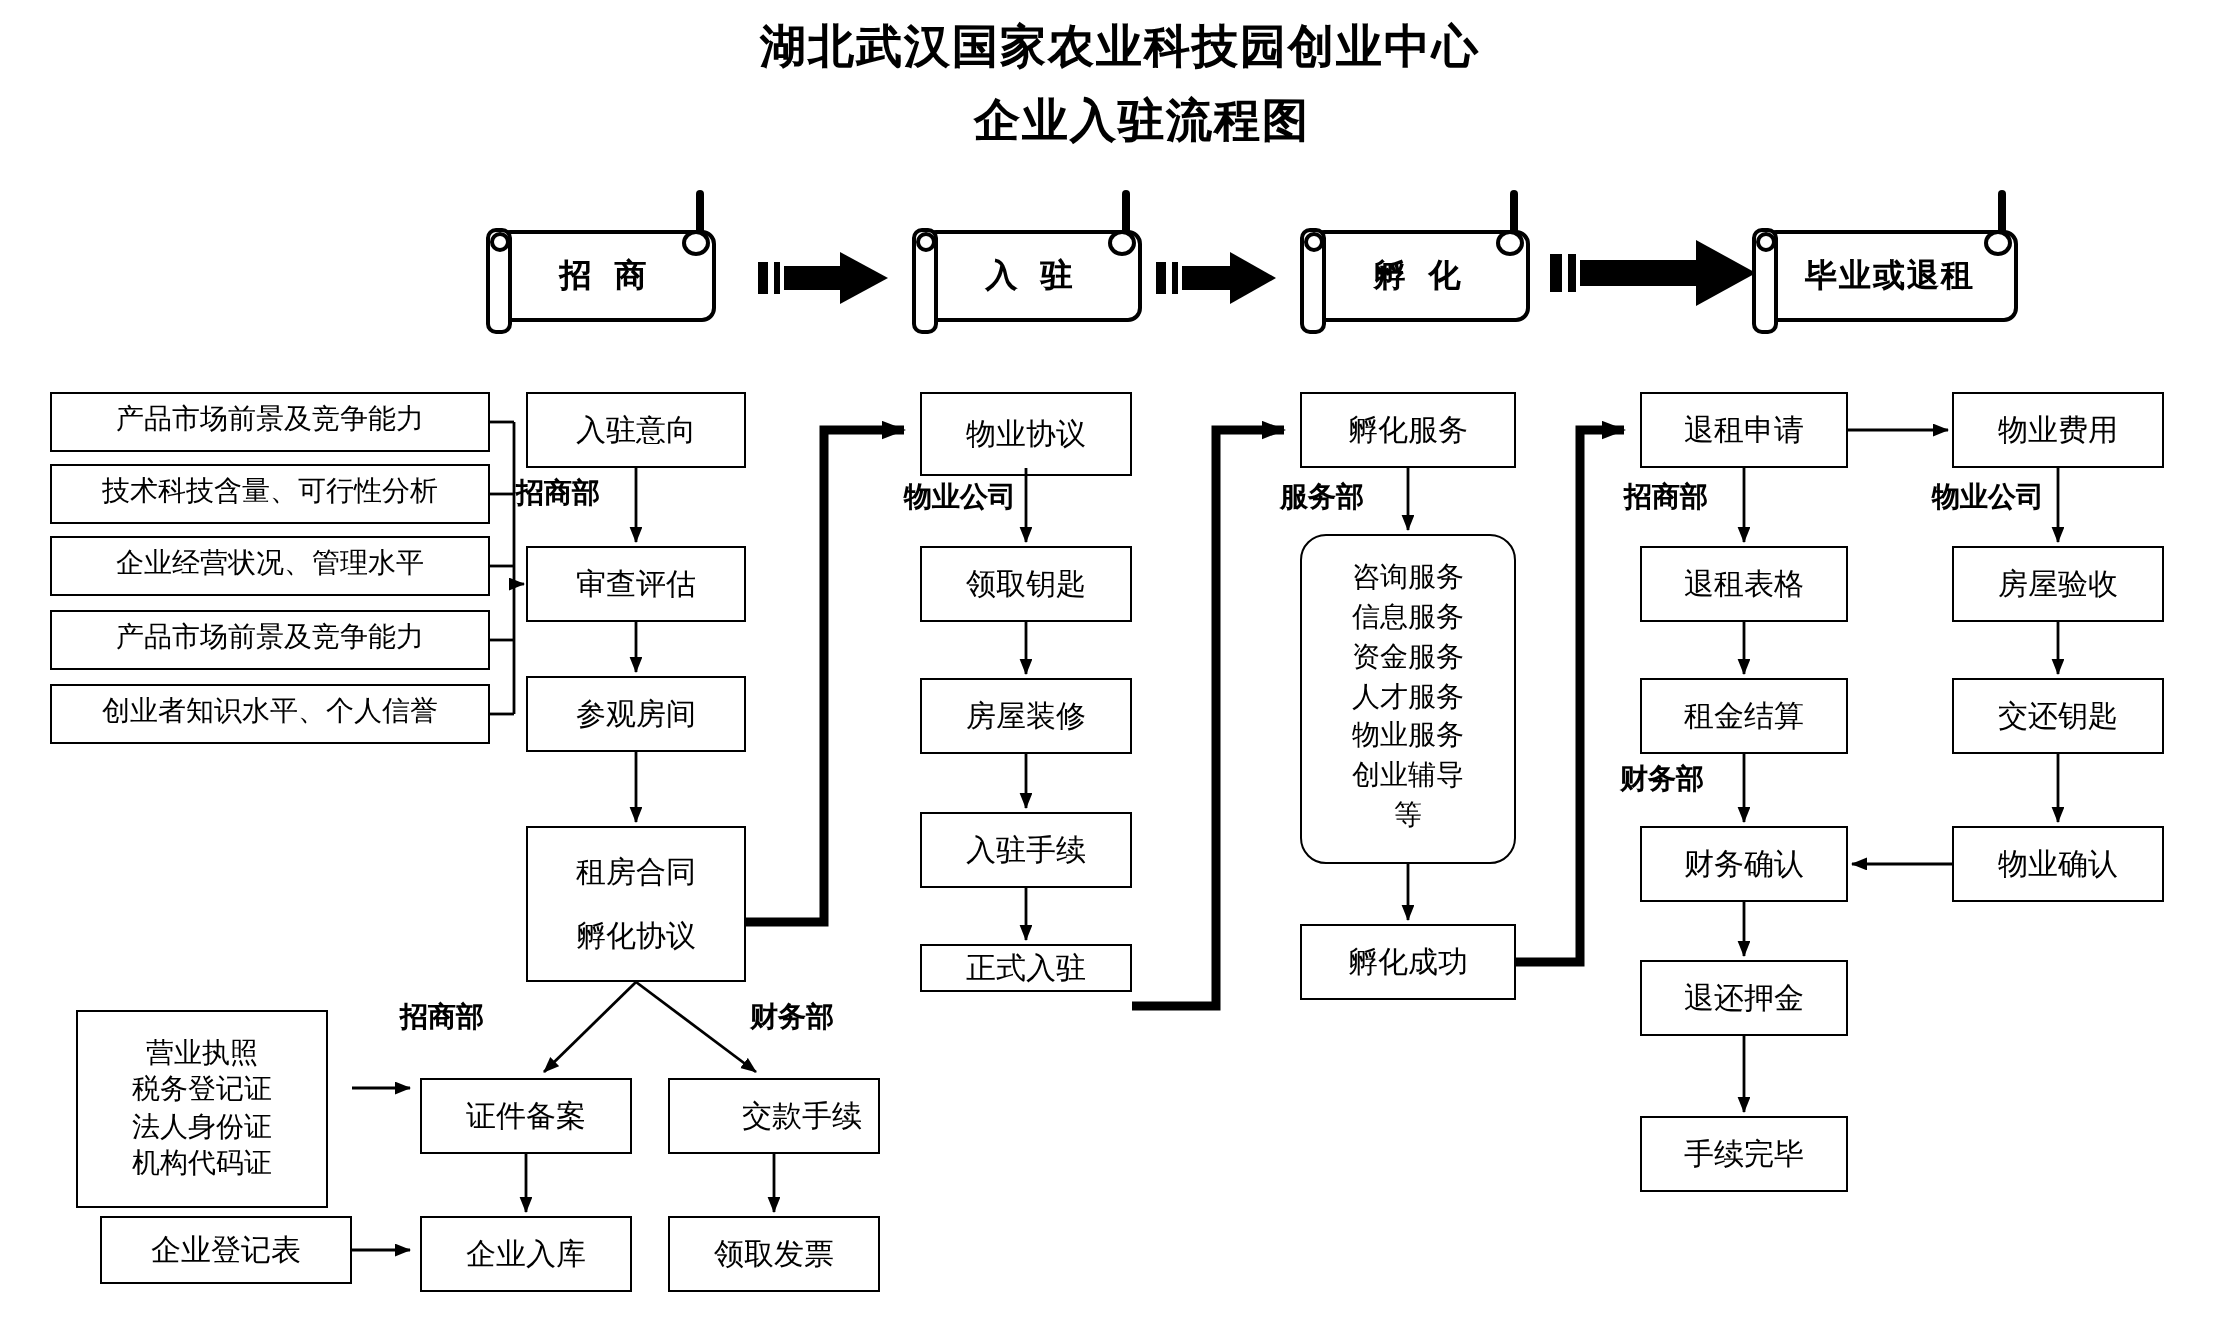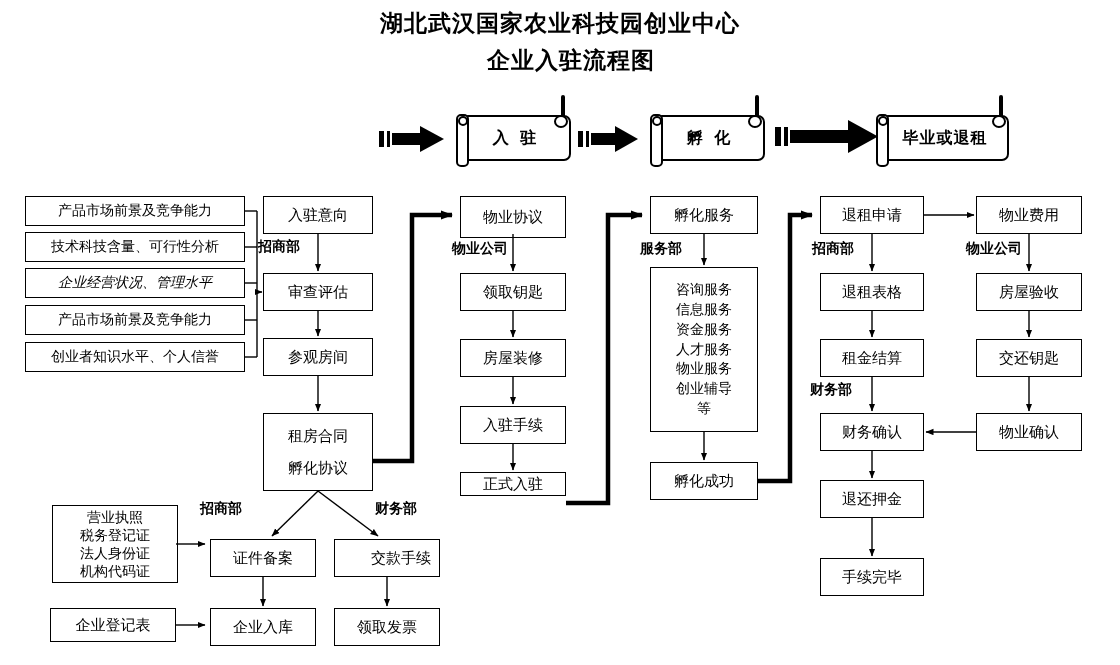--- a/index.html
+++ b/index.html
@@ -37,20 +37,27 @@
   svg.ov{position:absolute;left:0;top:0;width:1120px;height:665px;pointer-events:none;}
 </style>
 </head>
 <body>
 
 <div id="canvas">
 
   <div class="ttl ttl1">湖北武汉国家农业科技园创业中心</div>
   <div class="ttl ttl2">企业入驻流程图</div>
 
+  <div class="banner" style="left:248px;top:115px;width:106px;height:42px;">
+    <span class="roll"></span>
+    <span class="knob2"></span>
+    <span class="stick"></span>
+    <span class="knob"></span>
+    <span>招 商</span>
+  </div>
 
   <div class="banner" style="left:461px;top:115px;width:106px;height:42px;">
     <span class="roll"></span>
     <span class="knob2"></span>
     <span class="stick"></span>
     <span class="knob"></span>
     <span>入 驻</span>
   </div>
 
   <div class="banner" style="left:655px;top:115px;width:106px;height:42px;">
@@ -68,21 +75,21 @@
     <span class="knob"></span>
     <span>毕业或退租</span>
   </div>
 
   <div class="box small" style="left:25px;top:196px;width:220px;height:30px;">
     <span>产品市场前景及竞争能力</span>
   </div>
   <div class="box small" style="left:25px;top:232px;width:220px;height:30px;">
     <span>技术科技含量、可行性分析</span>
   </div>
-  <div class="box small" style="left:25px;top:268px;width:220px;height:30px;font-style:italic;">
+  <div class="box small" style="left:25px;top:268px;width:220px;height:30px;">
     <span>企业经营状况、管理水平</span>
   </div>
   <div class="box small" style="left:25px;top:305px;width:220px;height:30px;">
     <span>产品市场前景及竞争能力</span>
   </div>
   <div class="box small" style="left:25px;top:342px;width:220px;height:30px;">
     <span>创业者知识水平、个人信誉</span>
   </div>
 
   <div class="box" style="left:263px;top:196px;width:110px;height:38px;">
@@ -114,21 +121,21 @@
     <span>入驻手续</span>
   </div>
   <div class="box" style="left:460px;top:472px;width:106px;height:24px;">
     <span>正式入驻</span>
   </div>
 
   <div class="box" style="left:650px;top:196px;width:108px;height:38px;">
     <span>孵化服务</span>
   </div>
   <div class="deptlab" style="left:640px;top:240px;">服务部</div>
-  <div class="box multi" style="left:650px;top:267px;width:108px;height:165px;">
+  <div class="box multi" style="left:650px;top:267px;width:108px;height:165px;border-radius:13px;">
     <span>咨询服务</span>
     <span>信息服务</span>
     <span>资金服务</span>
     <span>人才服务</span>
     <span>物业服务</span>
     <span>创业辅导</span>
     <span>等</span>
   </div>
   <div class="box" style="left:650px;top:462px;width:108px;height:38px;">
     <span>孵化成功</span>
@@ -162,21 +169,21 @@
   <div class="box" style="left:976px;top:273px;width:106px;height:38px;">
     <span>房屋验收</span>
   </div>
   <div class="box" style="left:976px;top:339px;width:106px;height:38px;">
     <span>交还钥匙</span>
   </div>
   <div class="box" style="left:976px;top:413px;width:106px;height:38px;">
     <span>物业确认</span>
   </div>
 
-  <div class="box multi" style="left:52px;top:505px;width:126px;height:78px;line-height:1.3;">
+  <div class="box multi" style="left:38px;top:505px;width:126px;height:99px;line-height:1.3;">
     <span>营业执照</span>
     <span>税务登记证</span>
     <span>法人身份证</span>
     <span>机构代码证</span>
   </div>
   <div class="box" style="left:50px;top:608px;width:126px;height:34px;">
     <span>企业登记表</span>
   </div>
 
   <div class="deptlab" style="left:200px;top:500px;">招商部</div>

